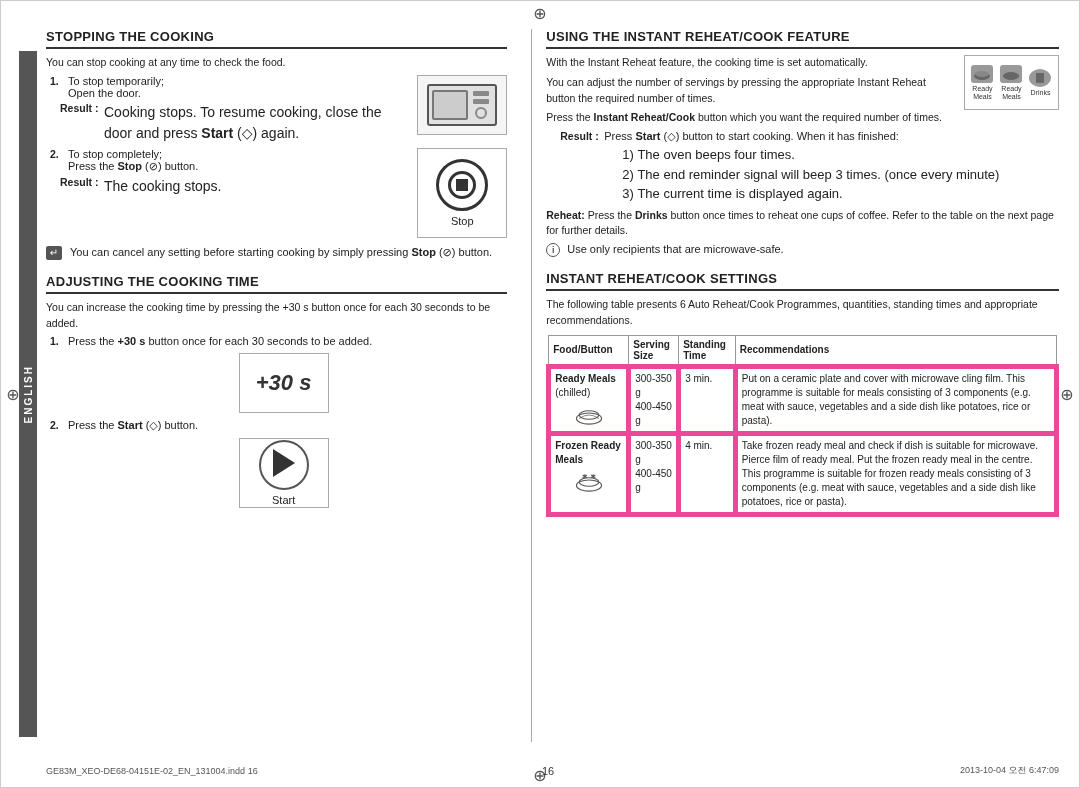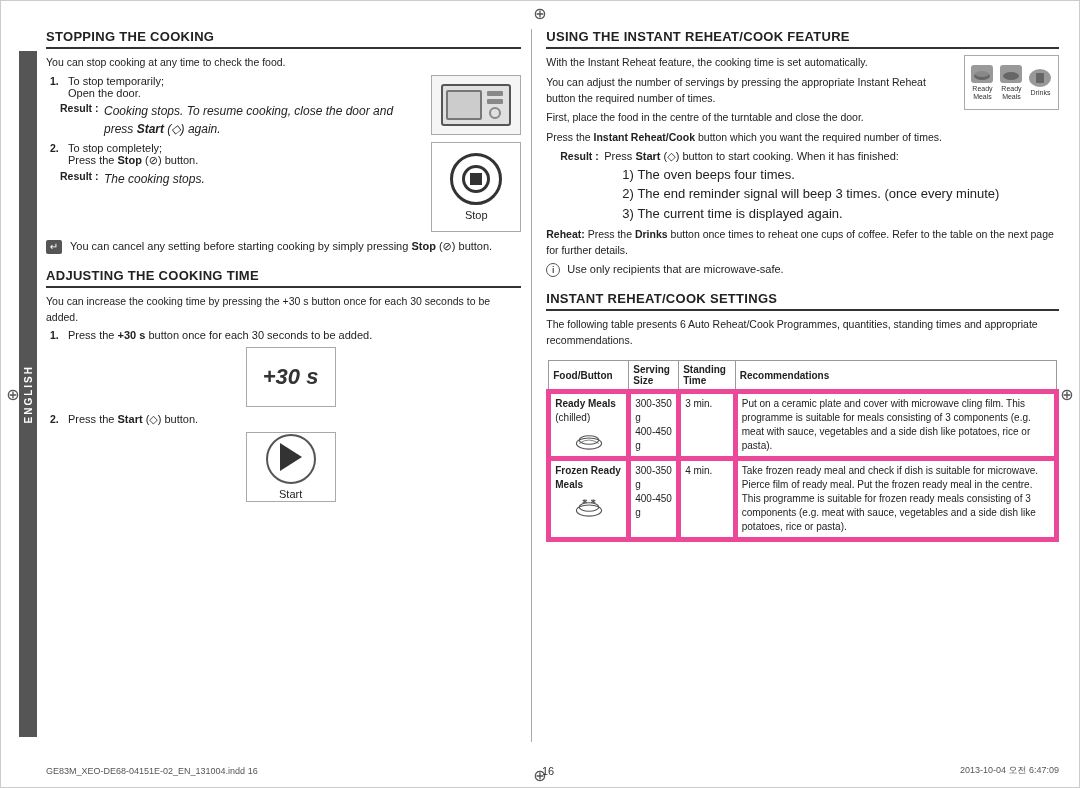--- a/index.html
+++ b/index.html
@@ -66,21 +66,21 @@
       right: 20px;
       top: 28px;
       bottom: 45px;
       display: flex;
       flex-direction: row;
       gap: 0;
     }
 
     .left-column {
       width: 48%;
-      padding-right: 10px;
+      padding-right: 24px;
       border-right: 1px solid #aaa;
     }
 
     .right-column {
       width: 52%;
       padding-left: 14px;
     }
 
     
     .section-title {
@@ -122,23 +122,22 @@
       margin-bottom: 4px;
     }
 
     .result-label {
       font-weight: bold;
       font-size: 10.5px;
       min-width: 44px;
     }
 
     .result-text {
-      font-size: 12px;
+      font-size: 14px;
       line-height: 1.5;
-      font-style: italic;
     }
 
     
     .stop-illustration {
       float: right;
       width: 90px;
       height: 90px;
       border: 1px solid #aaa;
       display: flex;
       flex-direction: column;
@@ -343,21 +342,21 @@
       font-size: 7px;
       text-align: center;
       color: #333;
       line-height: 1.1;
     }
 
     
     .data-table {
       width: 100%;
       border-collapse: collapse;
-      margin-top: 12px;
+      margin-top: 6px;
       font-size: 10px;
       border-radius: 18px;
     }
 
     .data-table th {
       background: #fff;
       border: 1px solid #999;
       padding: 3px 4px;
       font-weight: bold;
       text-align: left;
@@ -568,21 +567,20 @@
               <svg width="18" height="14" viewBox="0 0 18 14">
                 <rect x="5" y="2" width="8" height="10" rx="1" fill="#666"></rect>
               </svg>
             </div>
             <span class="reheat-icon-label">Drinks</span>
           </div>
         </div>
 
         <p class="body-text">With the Instant Reheat feature, the cooking time is set automatically.</p>
         <p class="body-text">You can adjust the number of servings by pressing the appropriate Instant Reheat button the required number of times.</p>
-        <p class="body-text">First, place the food in the centre of the turntable and close the door.</p>
 
         <p class="body-text">Press the <b>Instant Reheat/Cook</b> button which you want the required number of times.</p>
 
         <div class="result-block">
           <span class="result-label"><b>Result :</b></span>
           <div>
             <span>Press <b>Start</b> (◇) button to start cooking. When it has finished:</span>
             <div class="sub-list">
               <div class="sub-list-item">1)&nbsp;<span>The oven beeps four times.</span></div>
               <div class="sub-list-item">2)&nbsp;<span>The end reminder signal will beep 3 times. (once every minute)</span></div>

